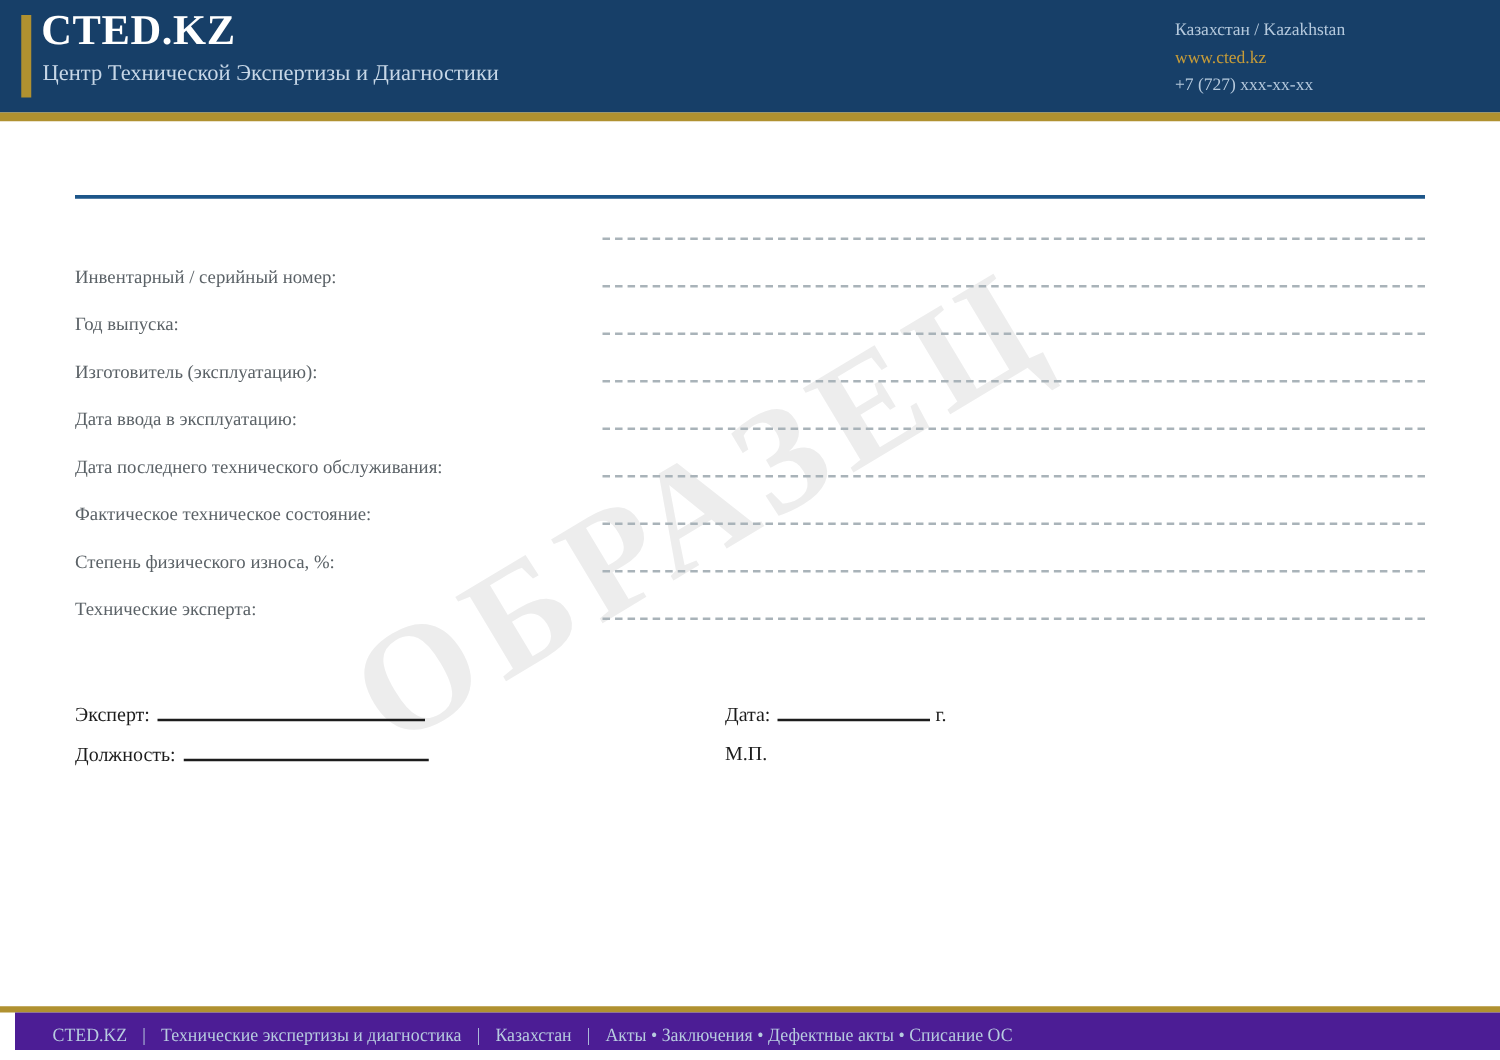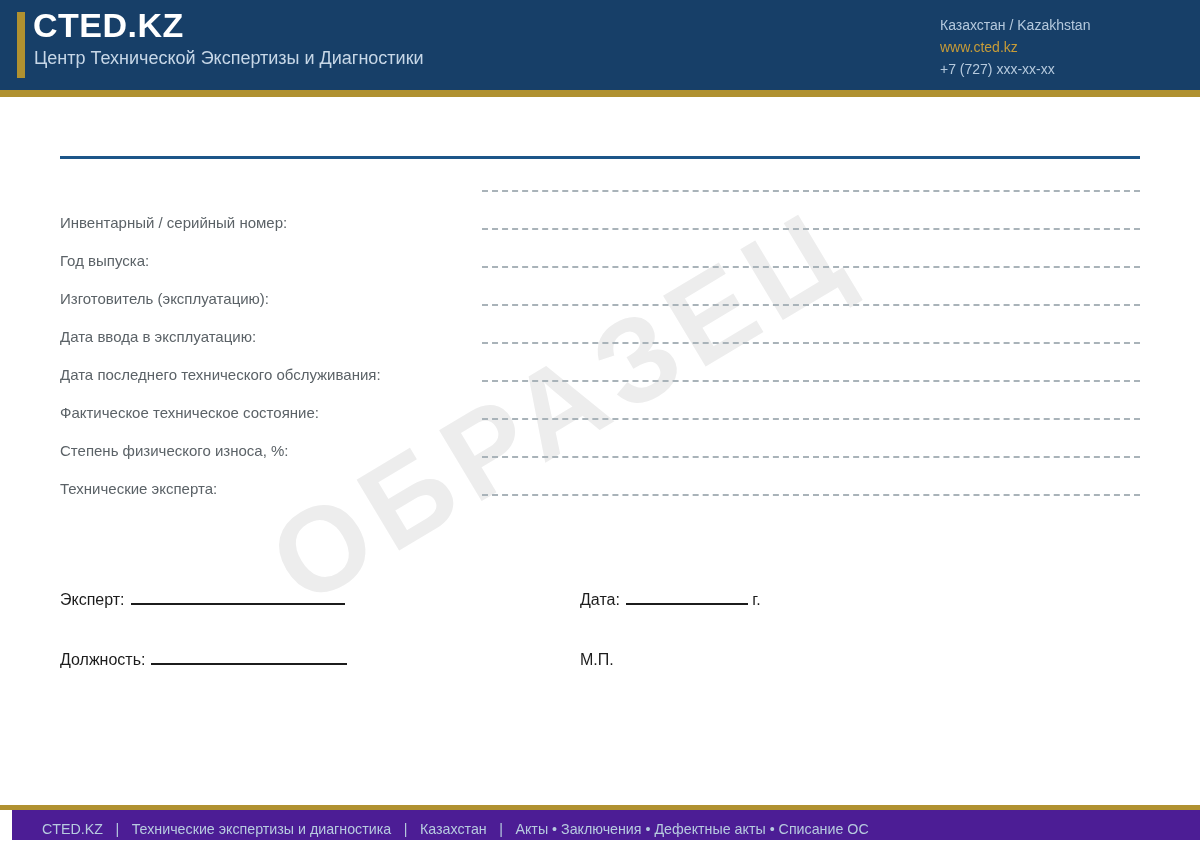--- a/index.html
+++ b/index.html
@@ -4,20 +4,21 @@
 <style>
   * { margin: 0; padding: 0; box-sizing: border-box; }
   html, body { background: #ffffff; }
   body { font-family: "Liberation Sans", sans-serif; }
   .page {
     position: relative;
     width: 1200px;
     height: 840px;
     background: #ffffff;
     overflow: hidden;
+    font-family: Liberation Serif, serif;
   }
 
   
   .header {
     position: absolute;
     top: 0; left: 0;
     width: 1200px; height: 90px;
     background: #173f68;
   }
   .header-gold-stripe {
@@ -124,21 +125,21 @@
 
   
   .signature {
     position: absolute;
     left: 60px; top: 563px;
     width: 1080px;
     z-index: 1;
     font-size: 16px;
     color: #1c1c1c;
   }
-  .sig-row { position: relative; height: 32px; margin-top: 28px; }
+  .sig-row { position: relative; height: 32px; }
   .sig-label { white-space: nowrap; }
   .sig-line {
     display: inline-block;
     border-bottom: 2px solid #1c1c1c;
     height: 14px;
     margin-left: 6px;
   }
   .sig-line.expert { width: 214px; }
   .sig-line.position { width: 196px; }
   .sig-line.date { width: 122px; }

